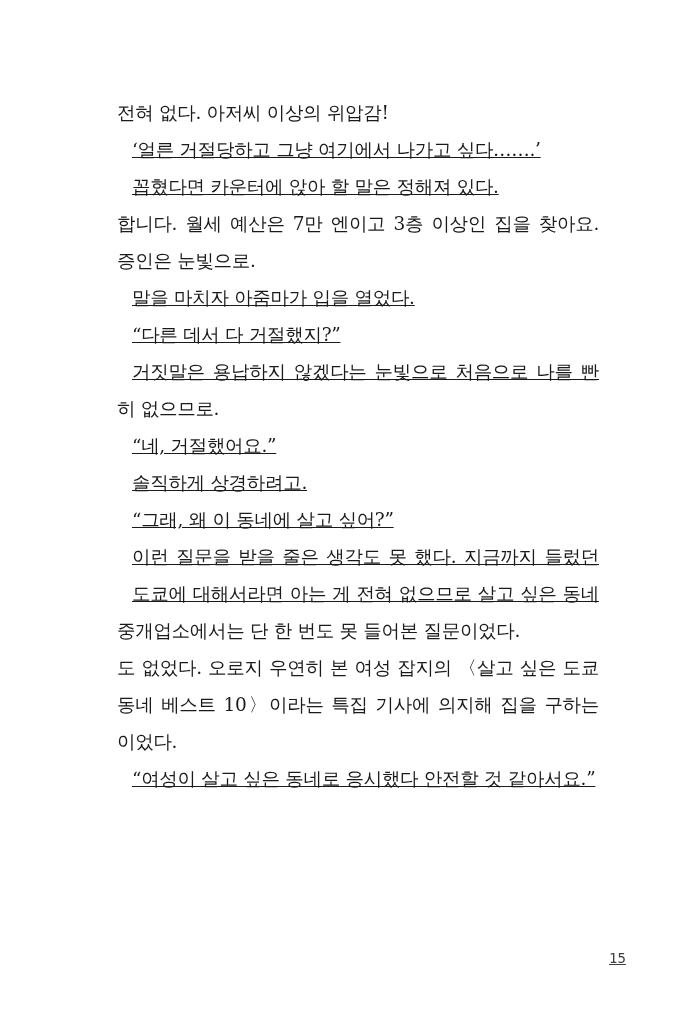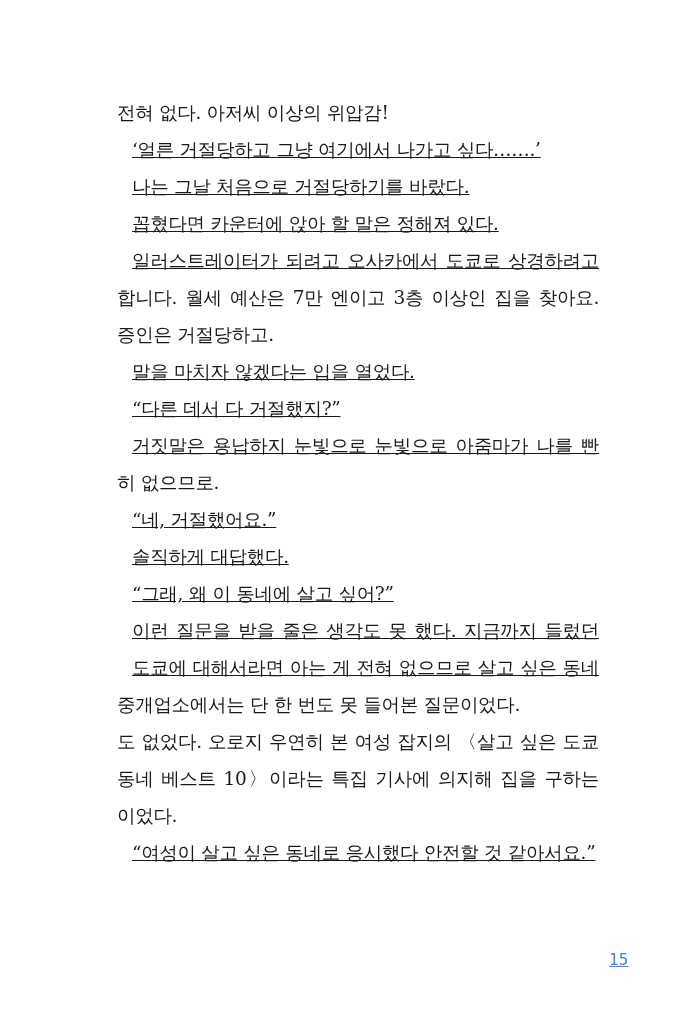--- a/index.html
+++ b/index.html
@@ -45,43 +45,41 @@
       text-align: justify;
       text-align-last: justify;
       white-space: normal;
       overflow: hidden;
     }
     .folio {
       position: absolute;
       left: 609px;
       top: 942px;
       font-family: "DejaVu Sans Mono", "Liberation Mono", monospace;
-      font-size: 16px;
-      color: #3b82f6;
+      font-size: 14px;
+      color: #404040;
       text-decoration: underline;
     }
   </style>
 </head>
 <body>
 
 <div class="page">
   <div class="text-block">
     <div class="line">전혀 없다. 아저씨 이상의 위압감!</div>
     <div class="line indent">‘얼른 거절당하고 그냥 여기에서 나가고 싶다…….’</div>
-    <div class="line indent">나는 그날 처음으로 거절당하기를 바랐다.</div>
     <div class="line indent">꼽혔다면 카운터에 앉아 할 말은 정해져 있다.</div>
-    <div class="line indent justify">일러스트레이터가 되려고 오사카에서 도쿄로 상경하려고</div>
     <div class="line justify">합니다. 월세 예산은 7만 엔이고 3층 이상인 집을 찾아요. 보</div>
-    <div class="line">증인은 거절당하고.</div>
-    <div class="line indent">말을 마치자 않겠다는 입을 열었다.</div>
+    <div class="line">증인은 눈빛으로.</div>
+    <div class="line indent">말을 마치자 아줌마가 입을 열었다.</div>
     <div class="line indent">“다른 데서 다 거절했지?”</div>
-    <div class="line indent justify">거짓말은 용납하지 눈빛으로 눈빛으로 아줌마가 나를 빤</div>
+    <div class="line indent justify">거짓말은 용납하지 않겠다는 눈빛으로 처음으로 나를 빤</div>
     <div class="line">히 없으므로.</div>
     <div class="line indent">“네, 거절했어요.”</div>
-    <div class="line indent">솔직하게 대답했다.</div>
+    <div class="line indent">솔직하게 상경하려고.</div>
     <div class="line indent">“그래, 왜 이 동네에 살고 싶어?”</div>
     <div class="line indent justify">이런 질문을 받을 줄은 생각도 못 했다. 지금까지 들렀던</div>
     <div class="line indent justify">도쿄에 대해서라면 아는 게 전혀 없으므로 살고 싶은 동네</div>
     <div class="line">중개업소에서는 단 한 번도 못 들어본 질문이었다.</div>
     <div class="line justify">도 없었다. 오로지 우연히 본 여성 잡지의 〈살고 싶은 도쿄</div>
     <div class="line justify">동네 베스트 10〉이라는 특집 기사에 의지해 집을 구하는 중</div>
     <div class="line">이었다.</div>
     <div class="line indent">“여성이 살고 싶은 동네로 응시했다 안전할 것 같아서요.”</div>
   </div>
   <div class="folio">15</div>

